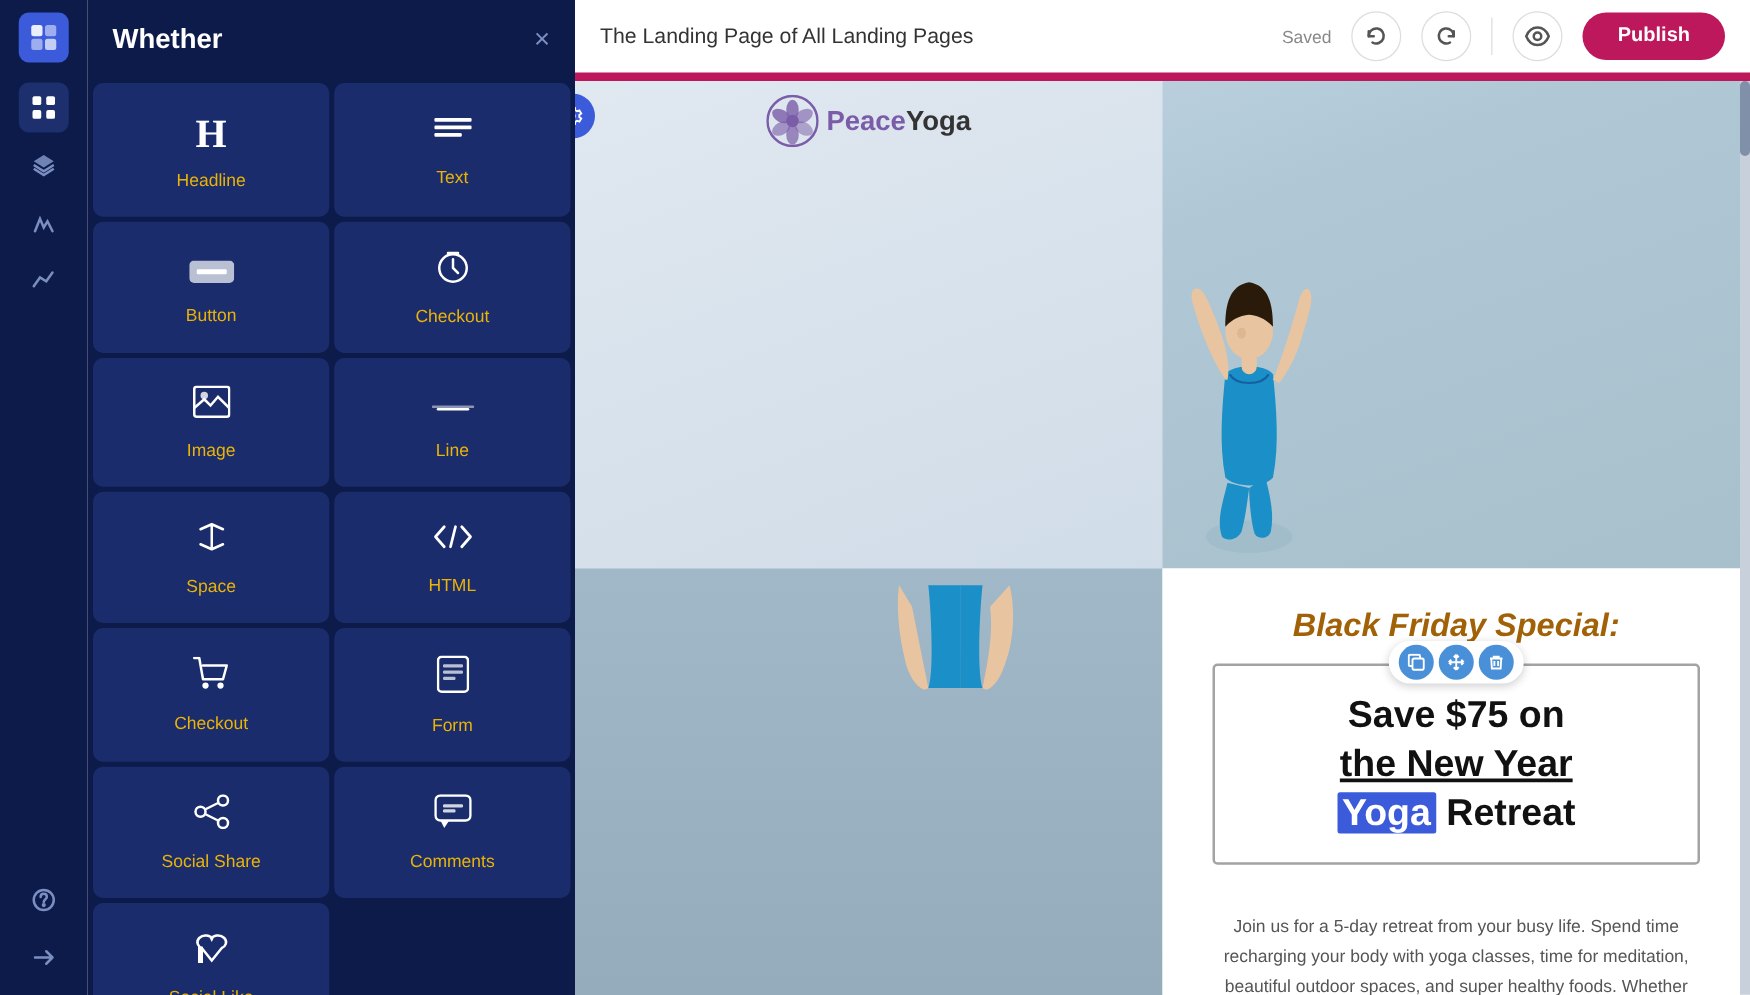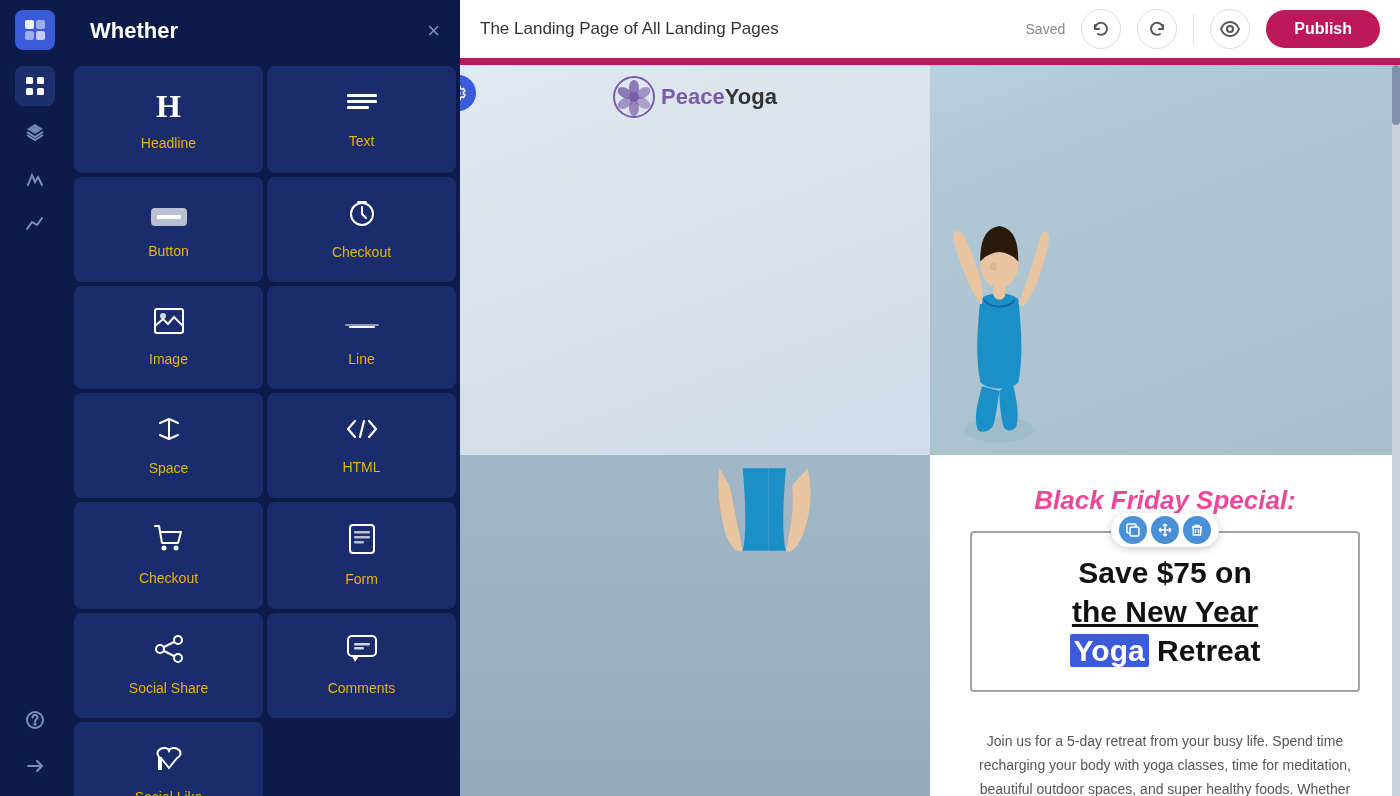--- a/index.html
+++ b/index.html
@@ -243,21 +243,21 @@
       background: white;
       padding: 30px 40px;
       display: flex;
       flex-direction: column;
       align-items: center;
       text-align: center;
       position: relative;
     }
 
     .black-friday-title {
-      color: #ec4899;
+      color: #a16207;
       font-size: 26px;
       font-weight: bold;
       font-style: italic;
       margin-bottom: 15px;
     }
 
     
     .selected-widget {
       border: 2px solid #a3a3a3;
       border-radius: 4px;

